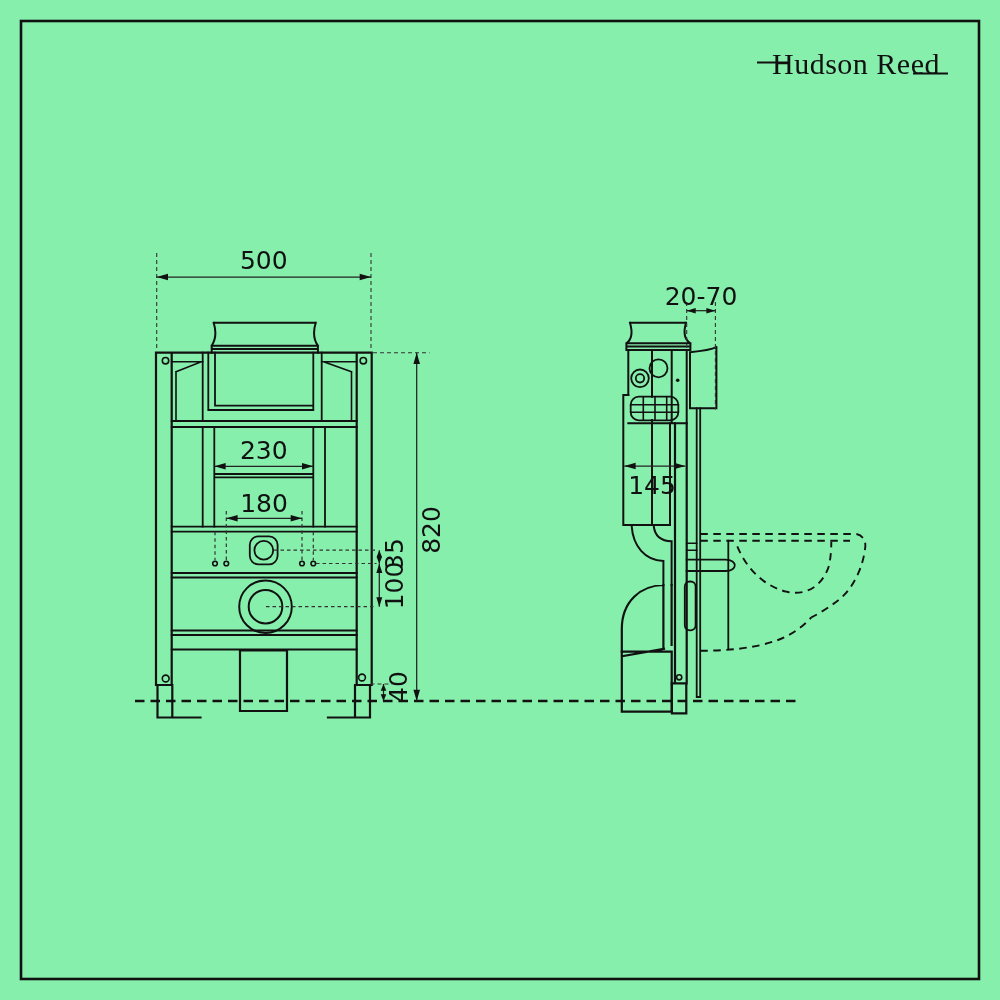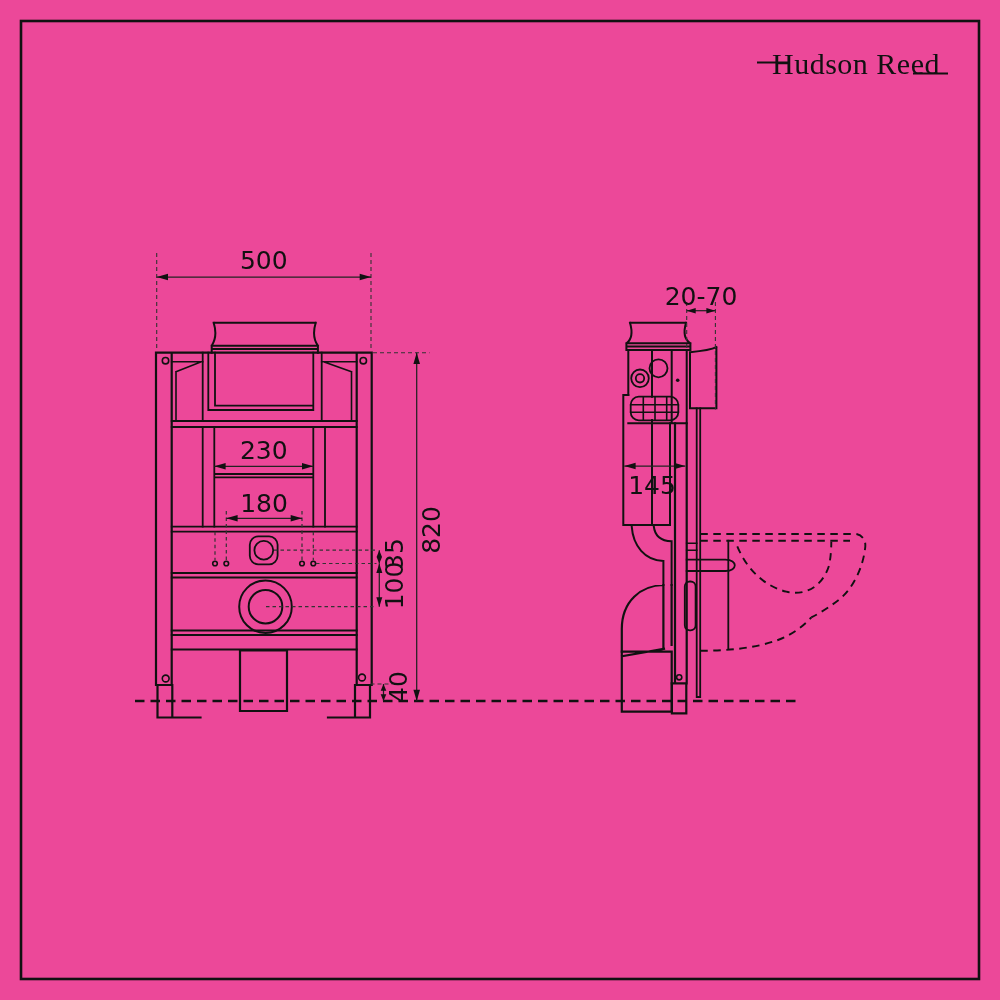--- a/index.html
+++ b/index.html
@@ -1,16 +1,16 @@
 <!DOCTYPE html>
 <html><head>
 <meta charset="utf-8">
 <style>
   html,body{margin:0;padding:0;background:#ffffff;}
-  .stage{position:relative;width:1000px;height:1000px;background:#ec4899;overflow:hidden;}
+  .stage{position:relative;width:1000px;height:1000px;background:#86efac;overflow:hidden;}
   svg{display:block;}
   
   .ln22{stroke:#111;stroke-width:2.2;fill:none;stroke-linecap:square;}
   .ln20{stroke:#111;stroke-width:2;fill:none;stroke-linecap:square;}
   .ln18{stroke:#111;stroke-width:1.8;fill:none;stroke-linecap:square;}
   .ln16{stroke:#111;stroke-width:1.6;fill:none;stroke-linecap:square;}
   .dim{stroke:#222;stroke-width:1.25;fill:none;stroke-linecap:butt;}
   .ext{stroke:#333;stroke-width:1.1;fill:none;stroke-dasharray:4 3;}
   .hid{stroke:#333;stroke-width:1.2;fill:none;stroke-dasharray:3.5 3;}
   .pan{stroke:#111;stroke-width:1.9;fill:none;stroke-dasharray:7.5 5.5;stroke-linecap:butt;}

